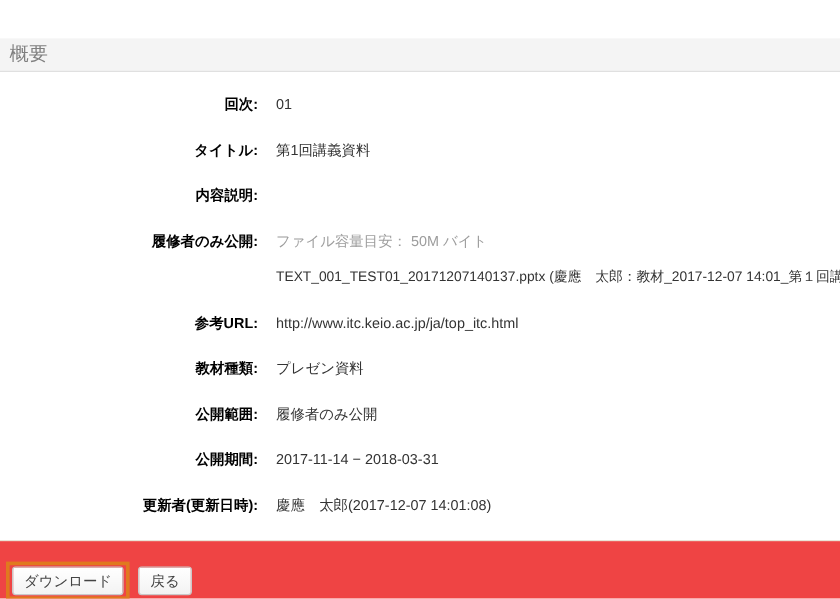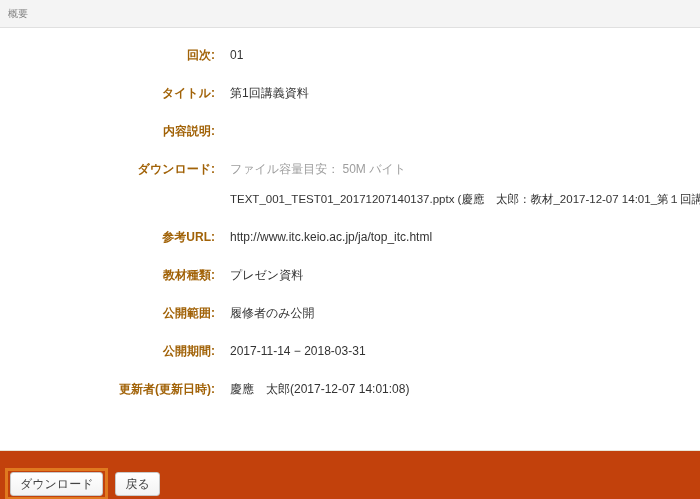--- a/index.html
+++ b/index.html
@@ -14,59 +14,60 @@
     width: 700px;
     height: 499px;
     overflow: hidden;
     background: #fff;
   }
   .page-header {
     height: 28px;
     background: #f4f4f4;
     border-bottom: 1px solid #e0e0e0;
     padding: 7px 8px;
-    font-size: 10px;
+    font-size: 16px;
     color: #7f7f7f;
     line-height: 14px;
+    margin-top: 32px;
   }
   .content {
     padding: 17px 10px 0 0;
   }
   .row {
     display: flex;
     align-items: flex-start;
     margin-bottom: 18px;
     line-height: 20px;
     font-size: 12px;
   }
   .label {
     flex: 0 0 215px;
     text-align: right;
     font-weight: bold;
-    color: #a16207;
+    color: #000000;
     white-space: nowrap;
   }
   .value {
     margin-left: 15px;
     color: #333;
     white-space: nowrap;
   }
   .hint {
     color: #9d9d9d;
   }
   .file-line {
     margin-top: 10px;
     font-size: 11.5px;
     white-space: nowrap;
   }
   .footer {
     position: absolute;
     left: 0; right: 0; bottom: 0;
     height: 49px;
-    background: #c2410c;
+    background: #ef4444;
     border-top: 1px solid #e9e4d6;
     padding: 17px 0 0 5px;
   }
   .annotation {
     display: inline-block;
     border: 3px solid #e0791f;
     padding: 1px 2px;
     vertical-align: middle;
   }
   .btn {
@@ -102,21 +103,21 @@
   <div class="row">
     <div class="label">タイトル:</div>
     <div class="value">第1回講義資料</div>
   </div>
 
   <div class="row">
     <div class="label">内容説明:</div>
   </div>
 
   <div class="row">
-    <div class="label">ダウンロード:</div>
+    <div class="label">履修者のみ公開:</div>
     <div class="value">
           <div class="hint">ファイル容量目安： 50M バイト</div>
           <div class="file-line">TEXT_001_TEST01_20171207140137.pptx (慶應　太郎：教材_2017-12-07 14:01_第１回講義プレゼン資料.pptx)</div>
         </div>
   </div>
 
 
   <div class="row">
     <div class="label">参考URL:</div>
     <div class="value">http://www.itc.keio.ac.jp/ja/top_itc.html</div>

